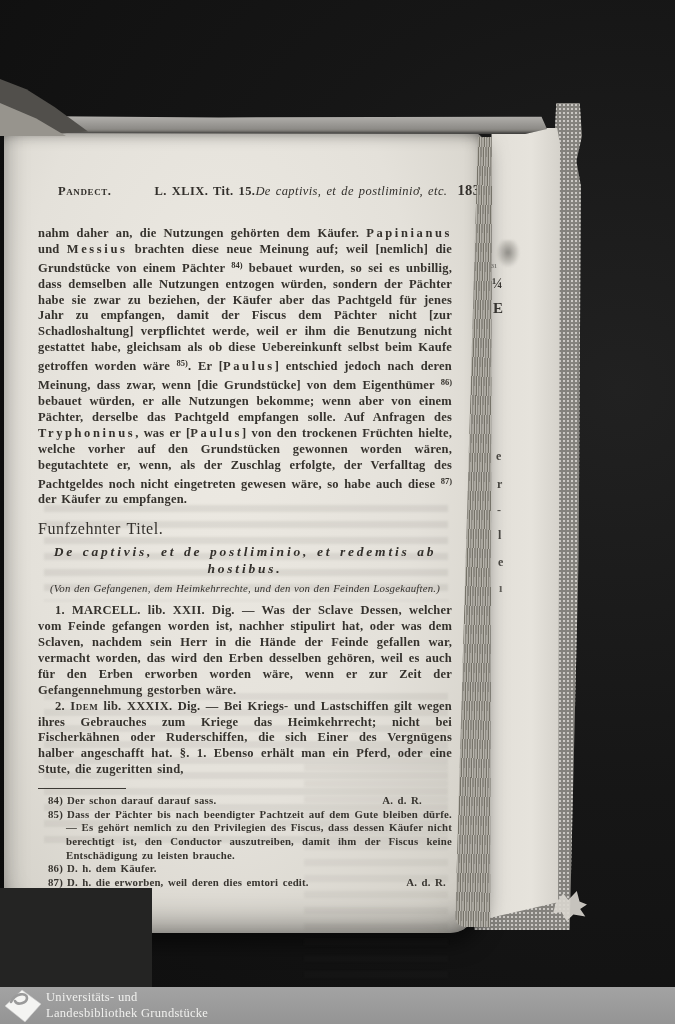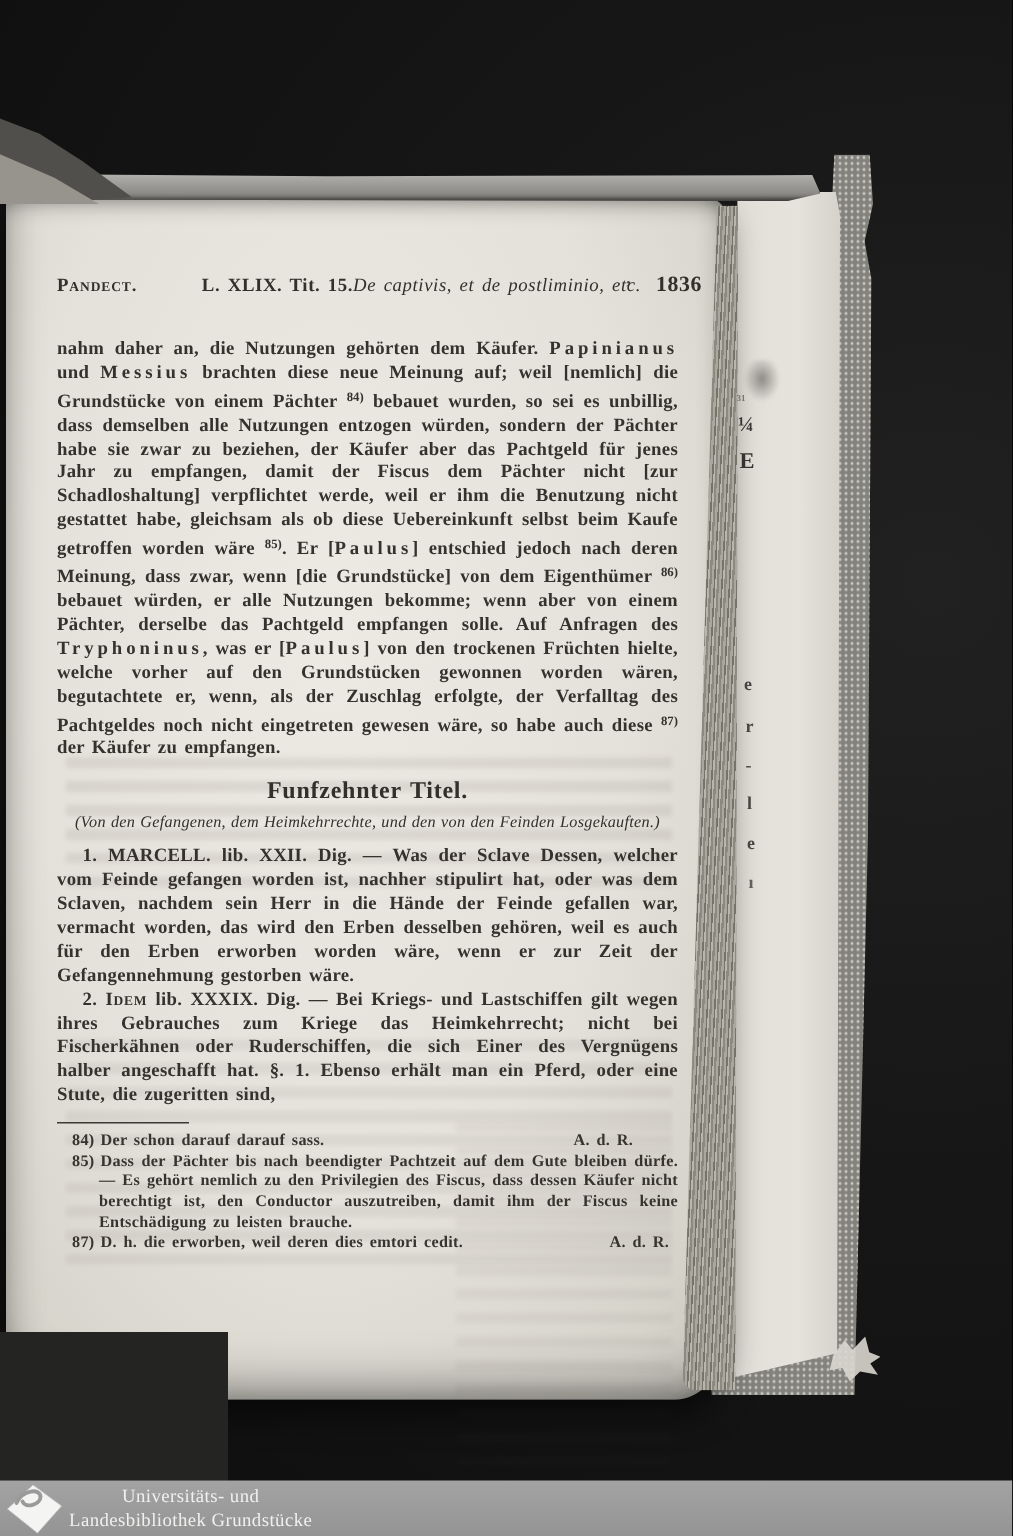--- a/index.html
+++ b/index.html
@@ -67,32 +67,32 @@
   .bottom-left-patch{
     position:absolute; left:0; top:888px; width:152px; height:99px; background:#242423;
   }
   
   .text-flow{
     position:absolute; left:34px; top:50px; width:414px;
     color:#33302c; font-size:12.5px; line-height:15.9px;
     word-spacing:1.5px; letter-spacing:.2px;
   }
   .running-header{display:flex; align-items:baseline; font-size:12.5px; letter-spacing:.4px; white-space:nowrap;}
-  .rh-series{font-variant:small-caps; font-weight:bold; letter-spacing:.6px;}
+  .rh-series{font-variant:small-caps; font-weight:bold; letter-spacing:.6px;margin-left:20px;}
   .rh-citation{font-weight:bold; margin-left:3px;padding-left:40px;}
   .rh-title{font-style:italic; flex:1; text-align:center;}
   .rh-page{font-weight:bold; font-size:14.5px; margin-left:10px; margin-right:46px;}
   .para{text-align:justify; font-weight:600; color:#35322d;}
   .para.indent{text-indent:17px;}
   .body-blocks{margin-top:26px;}
   .seg-spaced{letter-spacing:2.6px;}
   .seg-italic{}
   .seg-smallcaps{font-variant:small-caps; letter-spacing:.5px;}
   .seg-sup{font-size:8.5px; vertical-align:4px; letter-spacing:0;}
-  .title{text-align:center; font-weight:bold; font-size:16px; margin-top:13px; margin-bottom:6px; letter-spacing:.5px;}
+  .title{text-align:left; font-weight:normal; font-size:16px; margin-top:13px; margin-bottom:6px; letter-spacing:.5px;}
   .subtitle{text-align:center; font-style:italic; font-weight:bold; font-size:13.5px; letter-spacing:2.8px; line-height:17px; margin-bottom:5px;}
   .translation{text-align:center; font-style:italic; font-weight:normal; font-size:10.8px; line-height:13px; word-spacing:.5px; margin-bottom:8px;}
   .footnote-sep{width:88px; border:0; border-top:1.5px solid #3c3934; margin:10px 0 5px 0;}
   .footnotes{font-size:10.8px; line-height:13.6px; color:#37342f; font-weight:600;}
   .fn{padding-left:26px; text-indent:-18px; margin-left:2px; text-align:justify;}
   .fn-num{margin-right:4px;}
   .fn-sig{float:right; margin-right:30px;}
   .fn-sig.tight{margin-right:6px;}
   .ghost{position:absolute; left:40px; right:36px; pointer-events:none;
     background:repeating-linear-gradient(180deg, rgba(70,66,58,.085) 0 7px, rgba(70,66,58,0) 7px 15.9px);
@@ -101,21 +101,21 @@
   .ghost.g2{top:560px; height:150px; opacity:.8;}
   .ghost.g3{top:615px; height:230px; left:300px; opacity:.6;}
   .edge-fragment{position:absolute; font-weight:bold; color:#2e2c28; font-family:"Liberation Serif",serif; line-height:1;}
   
   .banner{
     position:absolute; left:0; top:987px; width:675px; height:37px;
     background:linear-gradient(#a3a3a3,#949494);
     display:flex; align-items:center;
   }
   .banner-logo{position:absolute; left:3px; top:2px;}
-  .banner-text{margin-left:46px; color:#f0f0ee; font-size:12.5px; line-height:15.5px; letter-spacing:.3px;text-align:center;}
+  .banner-text{margin-left:46px; color:#f0f0ee; font-size:12.5px; line-height:15.5px; letter-spacing:.3px;}
 </style>
 </head>
 <body>
 
 <div id="screenshot">
 
   <div class="cover-strip"></div>
   <div class="flyleaf-strip"></div>
   <div class="smudge"></div>
   <div class="frayed-tuft"></div>
@@ -127,28 +127,30 @@
     <div class="text-flow">
       <div class="running-header">
         <span class="rh-series">Pandect.</span>
         <span class="rh-citation">L. XLIX. Tit. 15.</span>
         <span class="rh-title">De captivis, et de postliminio, etc.</span>
         <span class="rh-page">1836</span>
       </div>
       <div class="body-blocks" id="body-blocks">
           <div class="para"><span>nahm daher an, die Nutzungen gehörten dem Käufer. </span><span class="seg-spaced">Papinianus</span><span> und </span><span class="seg-spaced">Messius</span><span> brachten diese neue Meinung auf; weil [nemlich] die Grundstücke von einem Pächter </span><span class="seg-sup">84)</span><span> bebauet wurden, so sei es unbillig, dass demselben alle Nutzungen entzogen würden, sondern der Pächter habe sie zwar zu beziehen, der Käufer aber das Pachtgeld für jenes Jahr zu empfangen, damit der Fiscus dem Pächter nicht [zur Schadloshaltung] verpflichtet werde, weil er ihm die Benutzung nicht gestattet habe, gleichsam als ob diese Uebereinkunft selbst beim Kaufe getroffen worden wäre </span><span class="seg-sup">85)</span><span>. Er [</span><span class="seg-spaced">Paulus</span><span>] entschied jedoch nach deren Meinung, dass zwar, wenn [die Grundstücke] von dem Eigenthümer </span><span class="seg-sup">86)</span><span> bebauet würden, er alle Nutzungen bekomme; wenn aber von einem Pächter, derselbe das Pachtgeld empfangen solle. Auf Anfragen des </span><span class="seg-spaced">Tryphoninus</span><span>, was er [</span><span class="seg-spaced">Paulus</span><span>] von den trockenen Früchten hielte, welche vorher auf den Grundstücken gewonnen worden wären, begutachtete er, wenn, als der Zuschlag erfolgte, der Verfalltag des Pachtgeldes noch nicht eingetreten gewesen wäre, so habe auch diese </span><span class="seg-sup">87)</span><span> der Käufer zu empfangen.</span></div>
           <div class="title">Funfzehnter Titel.</div>
+          <div class="subtitle">De captivis, et de postliminio, et redemtis ab hostibus.</div>
           <div class="translation">(Von den Gefangenen, dem Heimkehrrechte, und den von den Feinden Losgekauften.)</div>
           <div class="para indent"><span>1. MARCELL. lib. XXII. </span><span class="seg-italic">Dig.</span><span> — Was der Sclave Dessen, welcher vom Feinde gefangen worden ist, nachher stipulirt hat, oder was dem Sclaven, nachdem sein Herr in die Hände der Feinde gefallen war, vermacht worden, das wird den Erben desselben gehören, weil es auch für den Erben erworben worden wäre, wenn er zur Zeit der Gefangennehmung gestorben wäre.</span></div>
           <div class="para indent"><span>2. </span><span class="seg-smallcaps">Idem</span><span> lib. XXXIX. </span><span class="seg-italic">Dig.</span><span> — Bei Kriegs- und Lastschiffen gilt wegen ihres Gebrauches zum Kriege das Heimkehrrecht; nicht bei Fischerkähnen oder Ruderschiffen, die sich Einer des Vergnügens halber angeschafft hat. §. 1. Ebenso erhält man ein Pferd, oder eine Stute, die zugeritten sind,</span></div>
         </div>
       <hr class="footnote-sep">
       <div class="footnotes" id="footnotes">
           <div class="fn"><span class="fn-sig">A. d. R.</span><span class="fn-num">84)</span><span>Der schon darauf darauf sass.</span></div>
           <div class="fn"><span class="fn-num">85)</span><span>Dass der Pächter bis nach beendigter Pachtzeit auf dem Gute bleiben dürfe. — Es gehört nemlich zu den Privilegien des Fiscus, dass dessen Käufer nicht berechtigt ist, den Conductor auszutreiben, damit ihm der Fiscus keine Entschädigung zu leisten brauche.</span></div>
+          <div class="fn"><span class="fn-num">86)</span><span>D. h. dem Käufer.</span></div>
           <div class="fn"><span class="fn-sig tight">A. d. R.</span><span class="fn-num">87)</span><span>D. h. die </span><span class="seg-italic">erworben</span><span>, weil deren </span><span class="seg-italic">dies emtori cedit</span><span>.</span></div>
         </div>
     </div>
   </div>
   <div class="fore-edge"></div>
   <div class="top-edge-band"></div>
   <div class="corner-fold-dark"></div>
   <div class="corner-fold-light"></div>
   <div class="bottom-left-patch"></div>
   <div id="edge-fragments">

